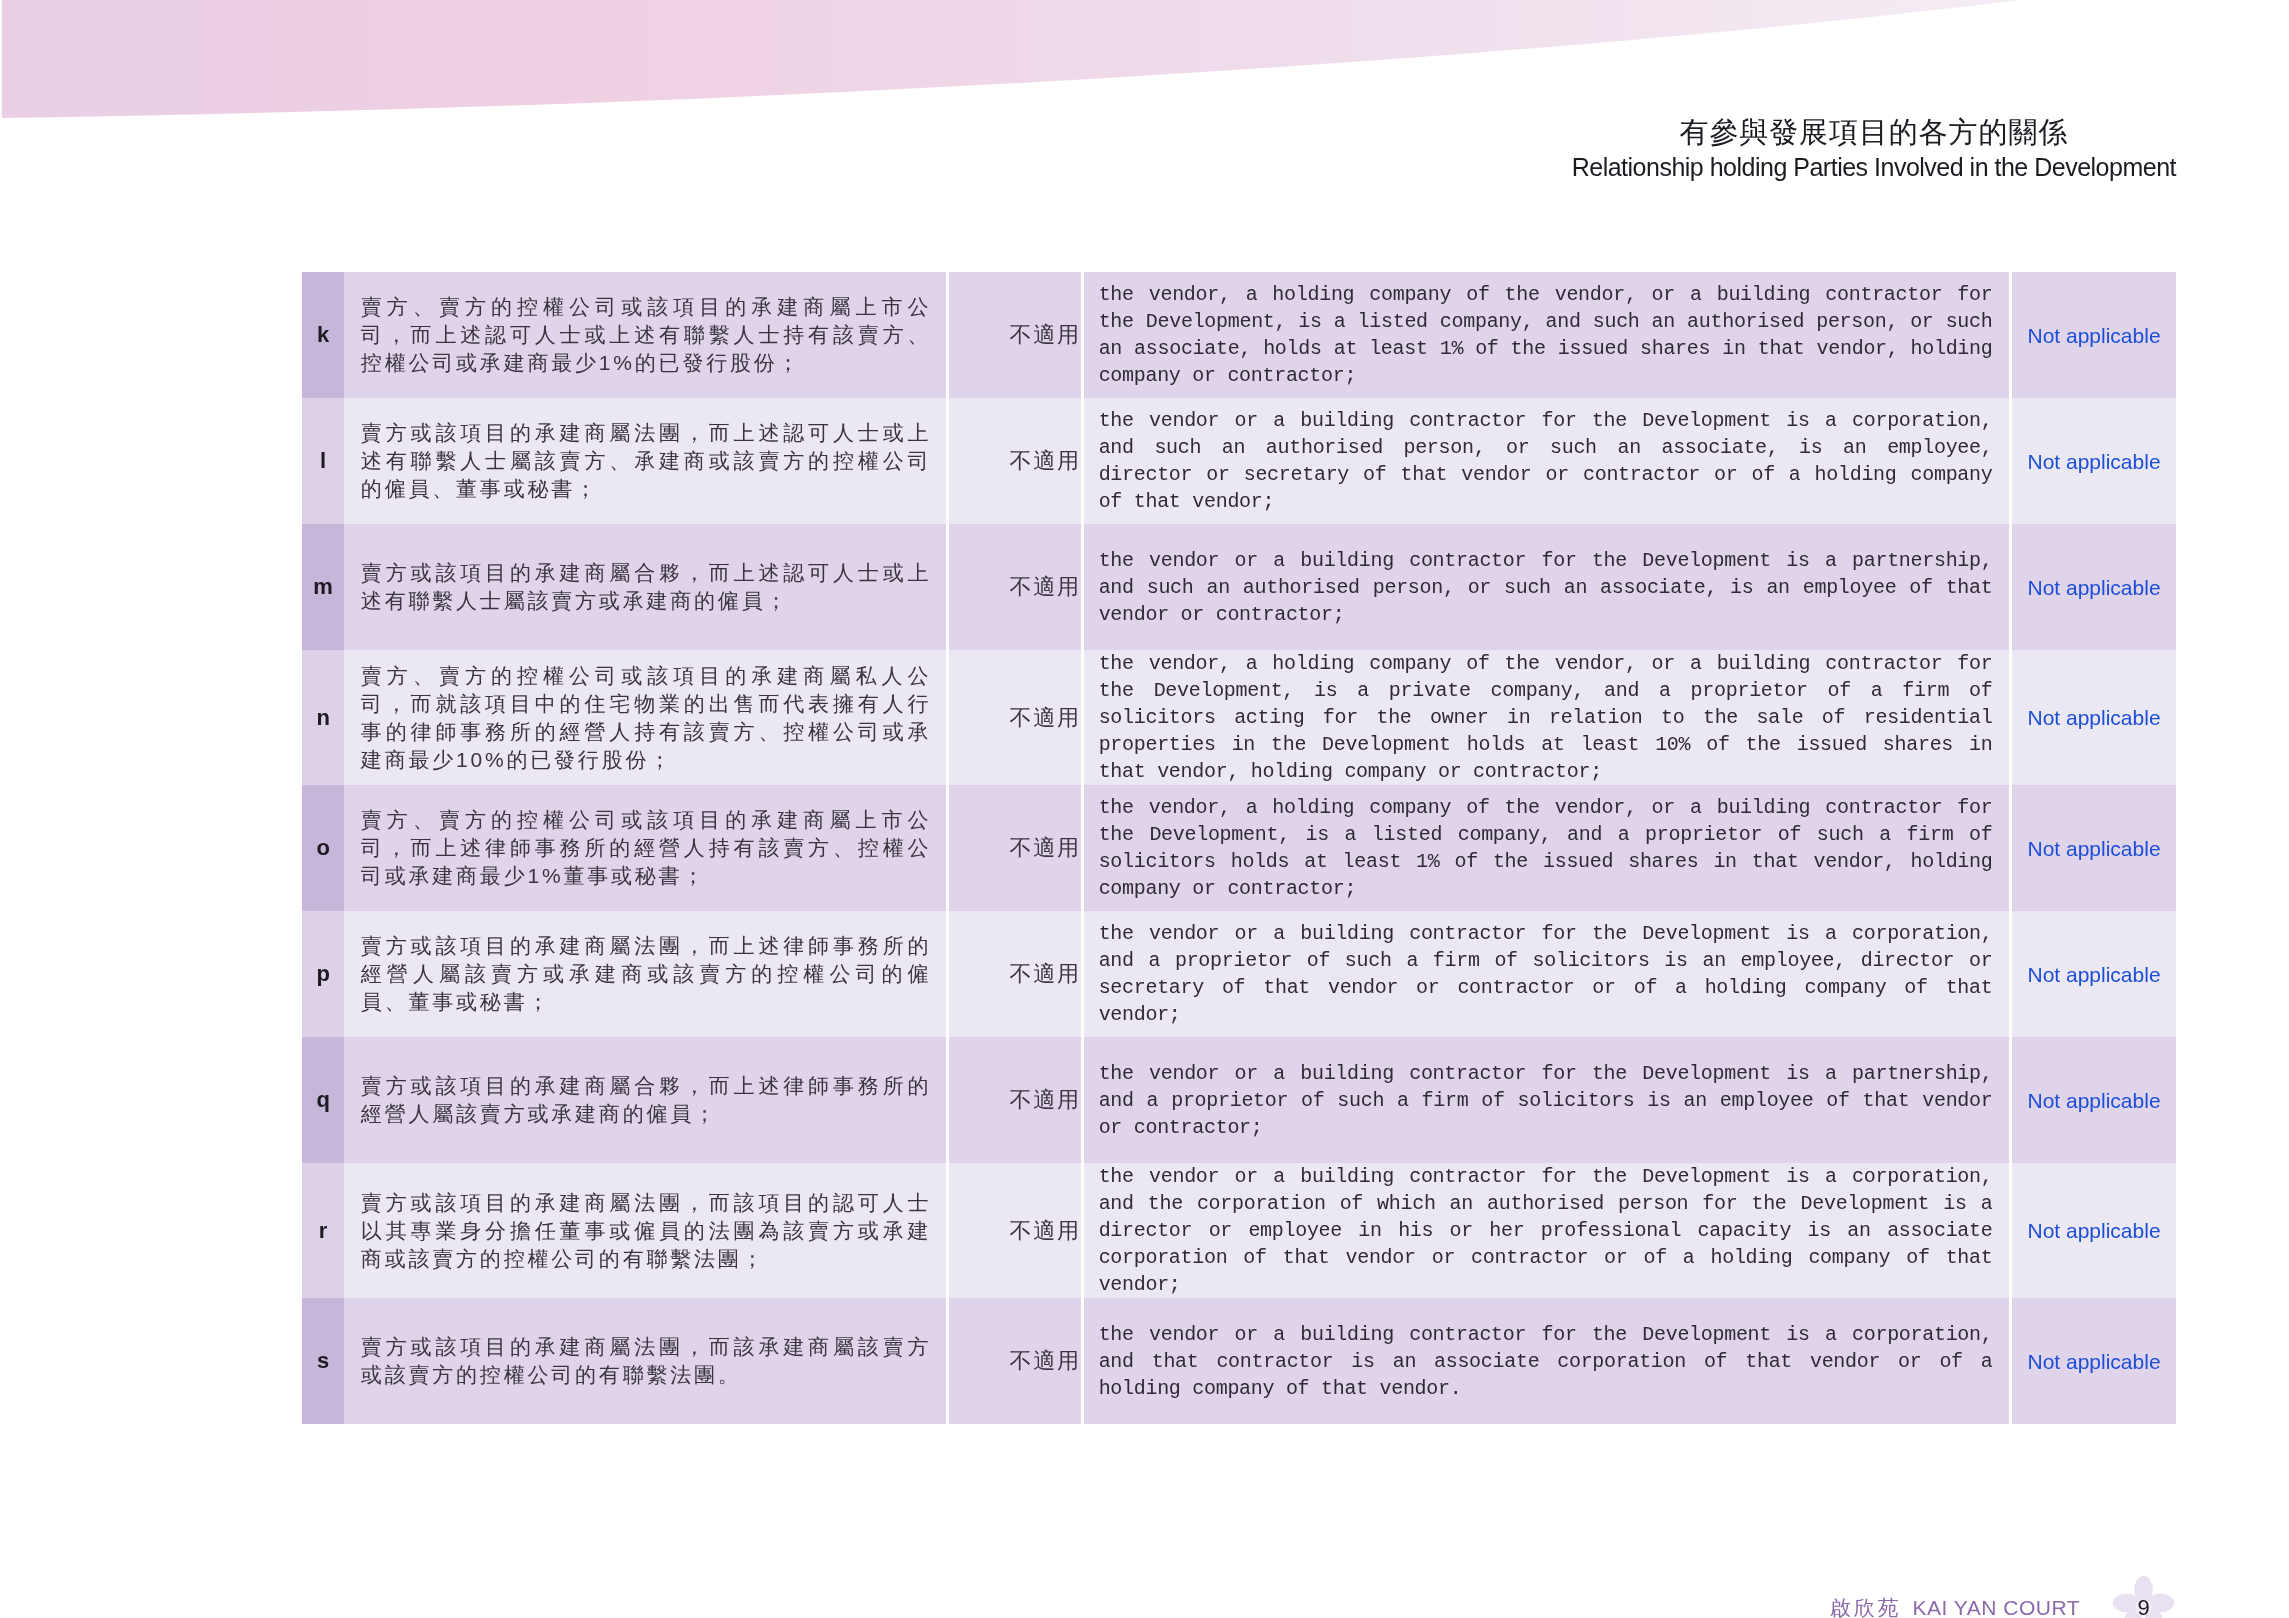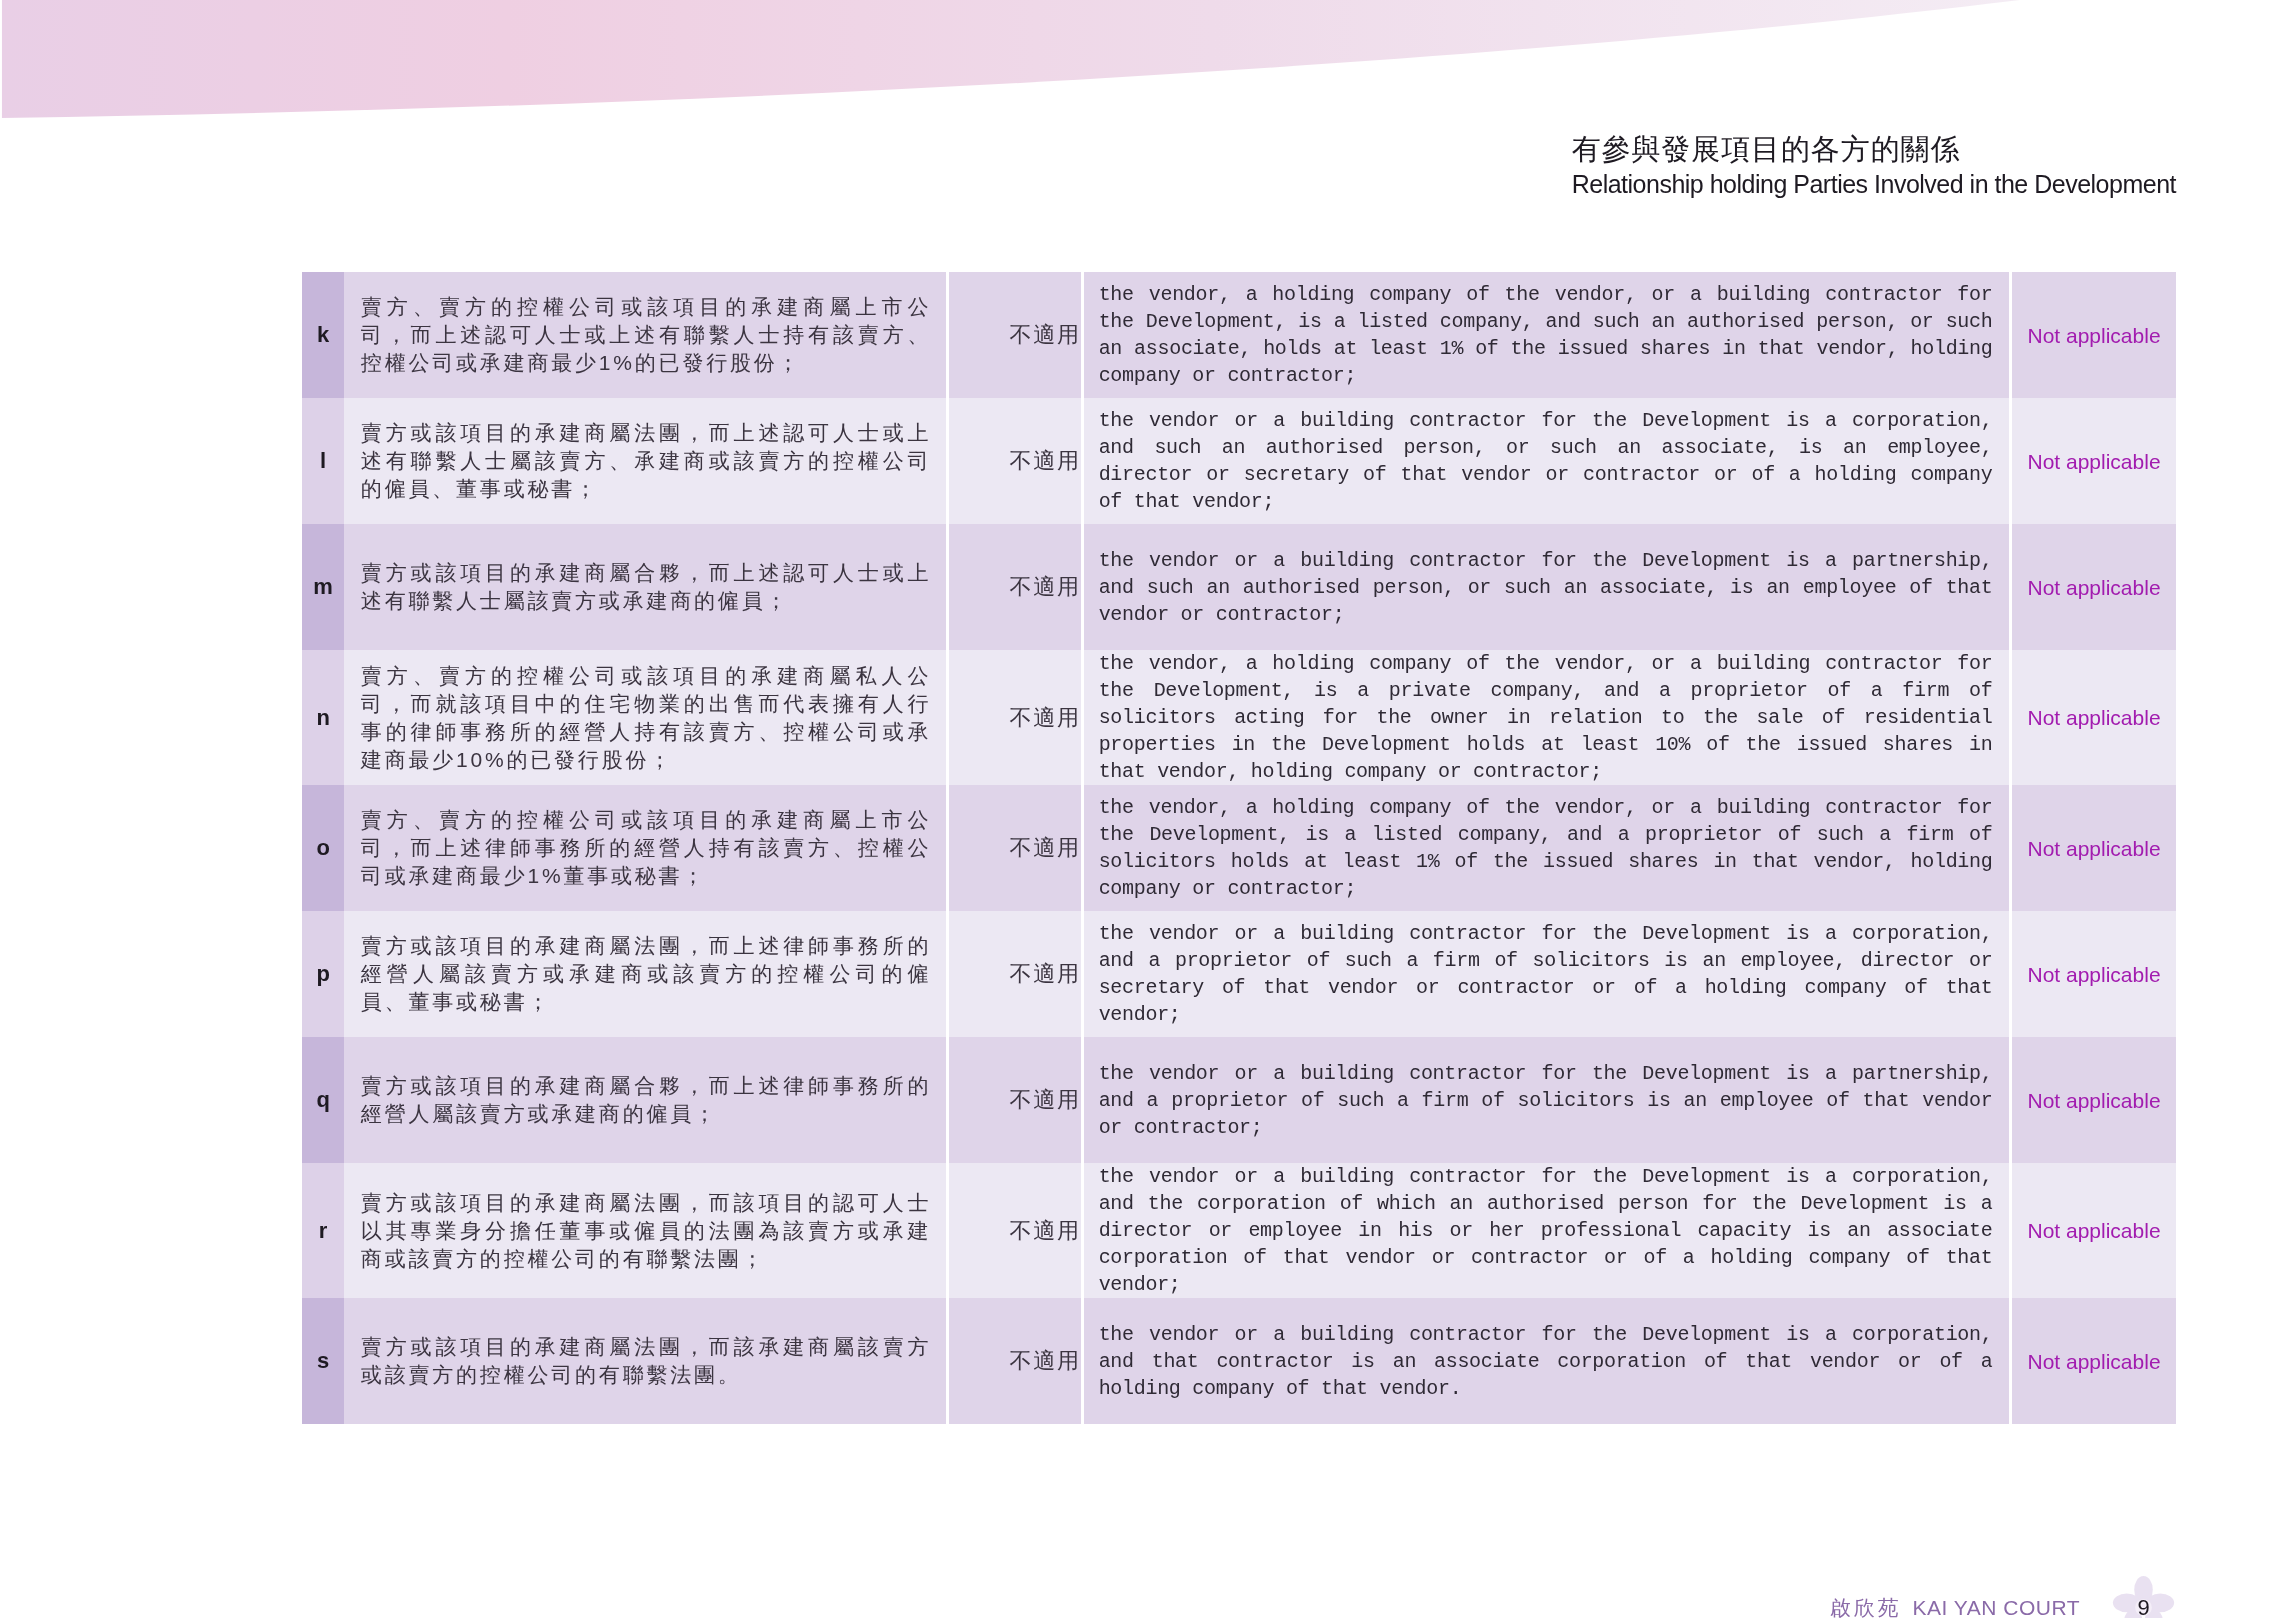--- a/index.html
+++ b/index.html
@@ -7,21 +7,21 @@
     width:2290px; height:1619px; position:relative; overflow:hidden;
     background:#ffffff;
     font-family:"Liberation Sans", "DejaVu Sans", sans-serif;
     color:#2a2530;
   }
   .banner {
     position:absolute; left:0; top:0; width:2290px; height:129px; overflow:hidden;
   }
   .banner svg { display:block; }
   .page-heading {
-    position:absolute; right:114px; top:131px; text-align:left;
+    position:absolute; right:114px; top:114px; text-align:center;
   }
   .heading-zh { font-size:29px; line-height:37px; color:#1e1a22; letter-spacing:0.9px; }
   .heading-en { font-size:25px; line-height:33px; color:#1e1a22; letter-spacing:-0.5px; }
 
   .table {
     position:absolute; left:302px; top:272px; width:1874px;
     border-collapse:collapse; table-layout:fixed;
   }
   .table td { padding:0; vertical-align:middle; }
   .row { height:126px; }
@@ -40,21 +40,21 @@
   .row td.zh-status {
     width:131px; text-align:right; font-size:22px; letter-spacing:1.8px; color:#3b3440;
     border-right:3.7px solid #ffffff;
   }
   .row td.en {
     width:923px; padding:0 16.6px 0 14.8px; box-sizing:border-box;
     font-size:20px; line-height:27px; color:#2f2a35; text-align:justify;
     letter-spacing:-0.3px; border-right:3.7px solid #ffffff;font-family:Liberation Mono, monospace;
   }
   .row td.en-status {
-    width:163px; text-align:center; font-size:21px; line-height:27px; color:#a21caf;
+    width:163px; text-align:center; font-size:21px; line-height:27px; color:#1d4ed8;
   }
   .row + .row td { border-top:0; }
 
   .footer {
     position:absolute; right:114px; top:1575px; display:flex; align-items:center;
   }
   .footer-name { font-size:21px; color:#8a6aa8; letter-spacing:0.5px; margin-right:31px; }
   .footer-name .zh { margin-right:11px; letter-spacing:2.8px; }
   .page-num-wrap { position:relative; width:65px; height:65px; display:flex; align-items:center; justify-content:center; }
   .page-num-wrap svg { position:absolute; left:0; top:0; }

